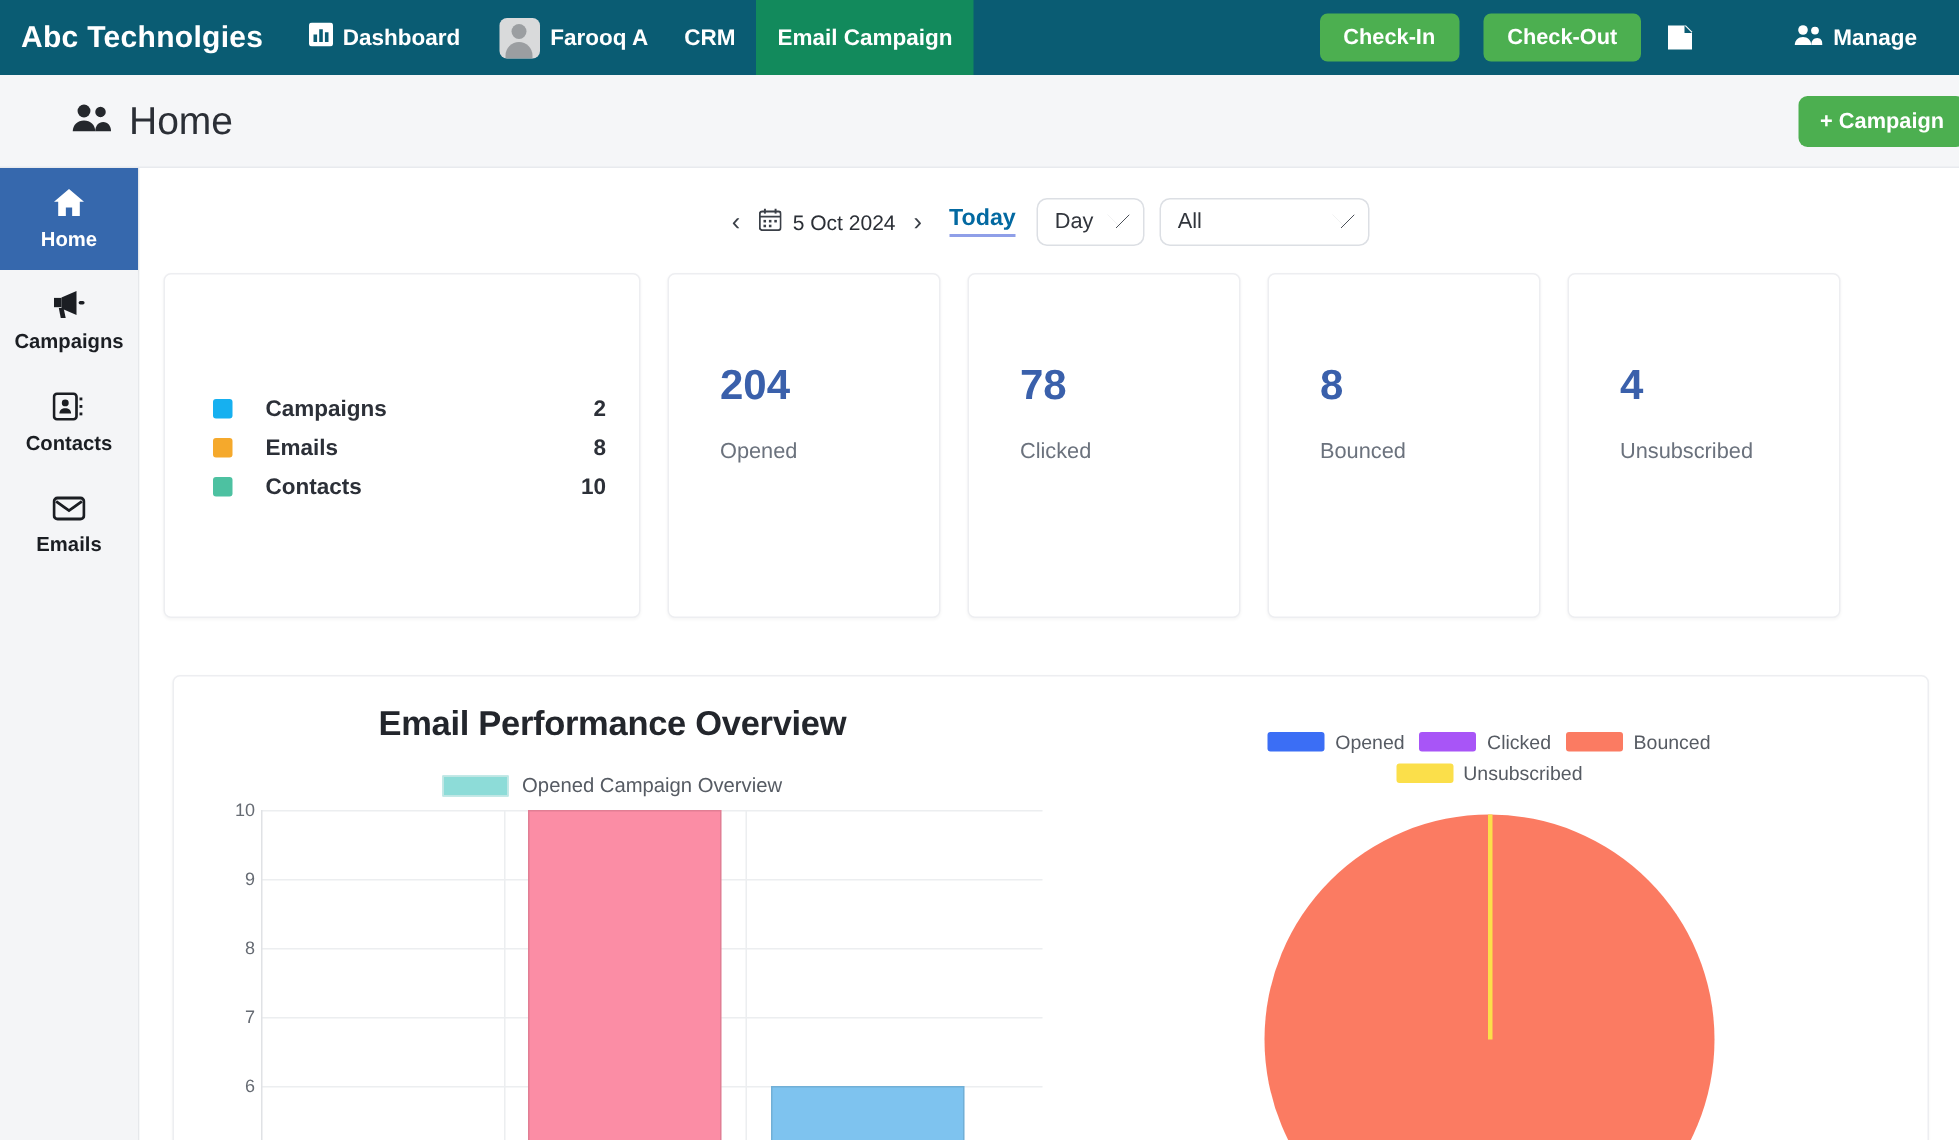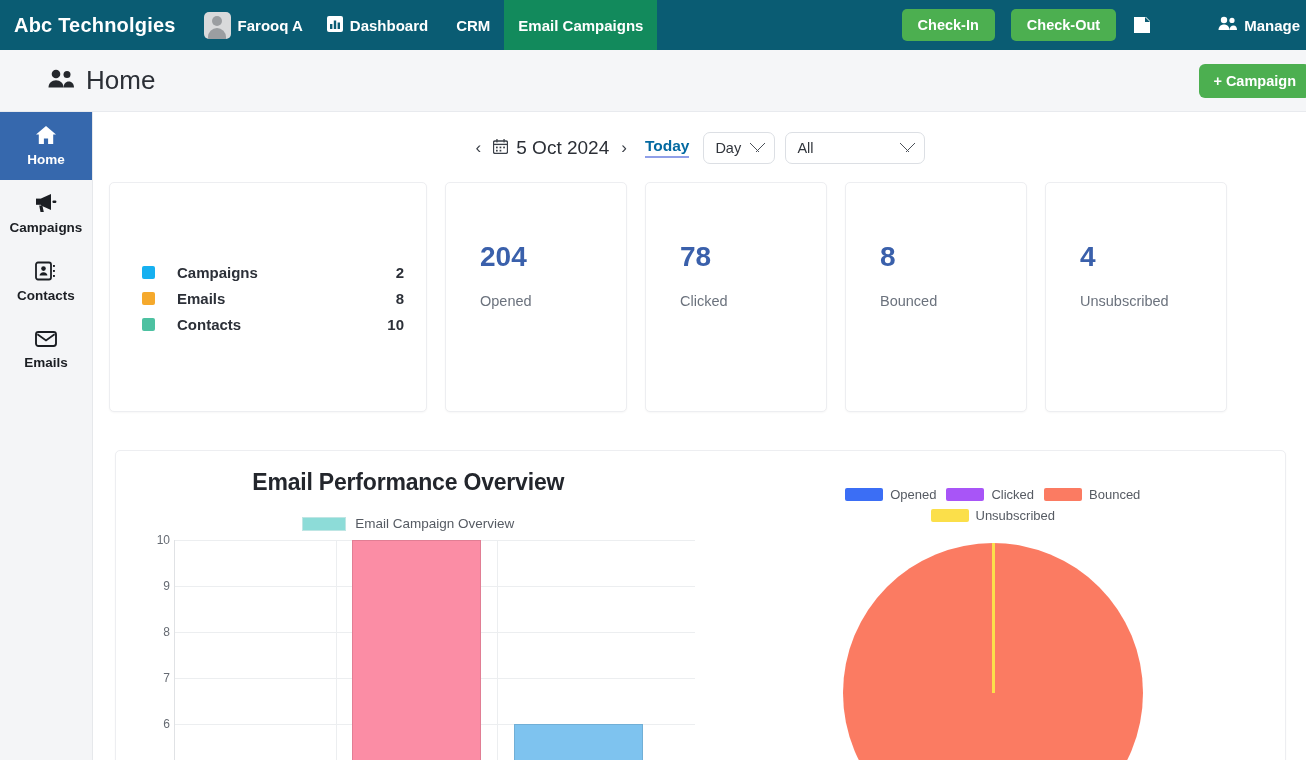--- a/index.html
+++ b/index.html
@@ -51,21 +51,21 @@
   .avatar-wrap { position: relative; display: flex; align-items: center; justify-content: center;
                  width: 27px; height: 27px; }
   .avatar .body {
     width: 18px; height: 11px;
     border-radius: 9px 9px 0 0;
     background: #9b9ea1;
   }
   .topbar-right {
     margin-left: auto;
     display: flex; align-items: center; gap: 16px;
-    padding-right: 6px;
+    padding-right: 28px;
   }
   .btn-green {
     background: #4caf50;
     color: #fff;
     border: none;
     border-radius: 5px;
     font-size: 14.5px; font-weight: bold;
     padding: 8px 16px;
     cursor: pointer;
     font-family: "Liberation Sans", sans-serif;
@@ -142,21 +142,21 @@
   
   .datebar {
     display: flex; align-items: center; justify-content: center;
     gap: 10px;
     padding-top: 15px;
     height: 56px;
   }
   .arrow { font-size: 17px; color: #3a3f47; cursor: pointer; padding: 0 2px; }
   .datetxt {
     display: flex; align-items: center; gap: 8px;
-    font-size: 19px; color: #2b2f36; cursor: pointer;
+    font-size: 14px; color: #2b2f36; cursor: pointer;
   }
   .today {
     font-size: 15.5px; font-weight: bold; color: #0369a1;
     border-bottom: 2px solid #8f9fe8;
     padding-bottom: 1px; margin-left: 6px; margin-right: 4px;
     cursor: pointer;
   }
   .sel {
     appearance: none; -webkit-appearance: none;
     border: 1px solid #dcdfe4; border-radius: 7px;
@@ -268,48 +268,48 @@
     width: 3px; height: 150px;
     background: #fbdf4a;
   }
 </style>
 </head>
 <body>
 
 <div class="topbar">
   <div class="brand">Abc Technolgies</div>
 
-  <div class="nav-item user">
-    <span class="avatar-wrap">
-      <span class="avatar">
-        <span class="head"></span>
-        <span class="body"></span>
-      </span>
-    </span>
-    <span>Farooq A</span>
-  </div>
-
   <div class="nav-item">
     <span>
       <svg width="16" height="16" viewBox="0 0 16 16">
           <rect x="0" y="0" width="16" height="16" rx="2" fill="#ffffff"></rect>
           <rect x="3" y="8" width="2.4" height="5" fill="#0a5c73"></rect>
           <rect x="6.8" y="4.5" width="2.4" height="8.5" fill="#0a5c73"></rect>
           <rect x="10.6" y="6.5" width="2.4" height="6.5" fill="#0a5c73"></rect>
         </svg>
     </span>
     <span>Dashboard</span>
   </div>
 
+  <div class="nav-item user">
+    <span class="avatar-wrap">
+      <span class="avatar">
+        <span class="head"></span>
+        <span class="body"></span>
+      </span>
+    </span>
+    <span>Farooq A</span>
+  </div>
+
   <div class="nav-item">
     <span>CRM</span>
   </div>
 
   <div class="nav-item active">
-    <span>Email Campaigns</span>
+    <span>Email Campaign</span>
   </div>
 
   <div class="topbar-right">
     <button class="btn-green">Check-In</button>
     <button class="btn-green">Check-Out</button>
     <span class="icon-note">
       <svg width="20" height="20" viewBox="0 0 20 20">
           <path d="M2 2h12l4 4v12H2z" fill="#ffffff"></path>
           <path d="M13 2v5h5" fill="#0a5c73"></path>
           <path d="M14 12l4-4v10H8z" fill="#0a5c73" opacity="0"></path>
@@ -455,21 +455,21 @@
         <div class="kpilbl">Unsubscribed</div>
       </div>
     </div>
 
     <div class="chartpanel">
 
       <div class="chartbox">
         <div class="charttitle">Email Performance Overview</div>
         <div class="chartlegend">
           <span class="lg-swatch" style="background:#8ddcd8"></span>
-          <span class="lg-txt">Email Campaign Overview</span>
+          <span class="lg-txt">Opened Campaign Overview</span>
         </div>
         <div class="plot" id="barplot">
             <div class="gridline" style="top: 0px;"></div>
             <div class="ylab" style="top: 0px;">10</div>
             <div class="gridline" style="top: 46px;"></div>
             <div class="ylab" style="top: 46px;">9</div>
             <div class="gridline" style="top: 92px;"></div>
             <div class="ylab" style="top: 92px;">8</div>
             <div class="gridline" style="top: 138px;"></div>
             <div class="ylab" style="top: 138px;">7</div>

